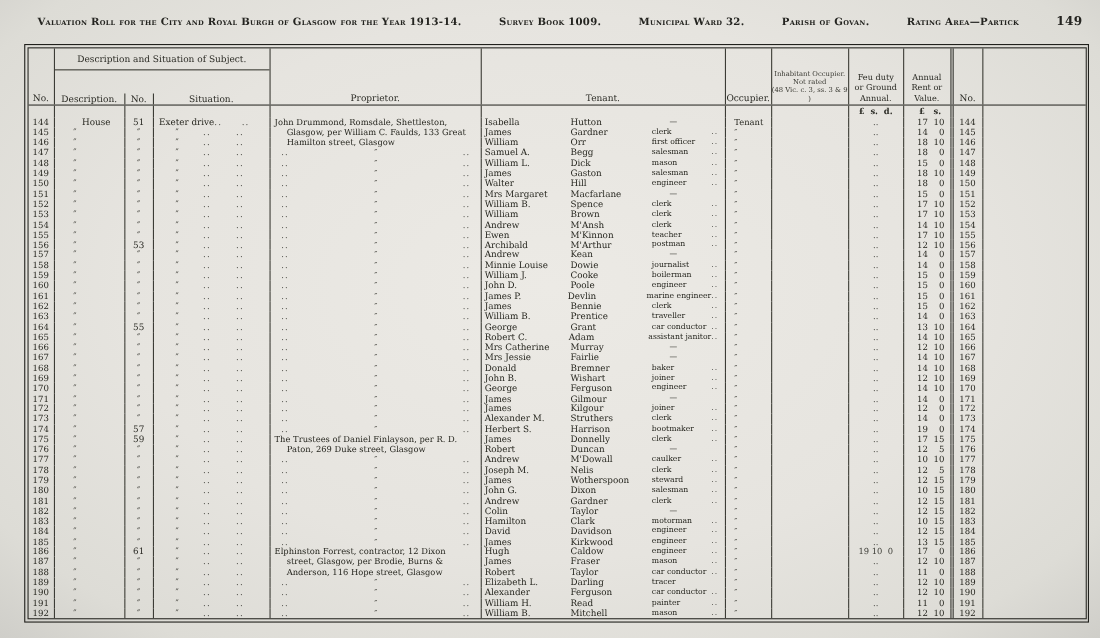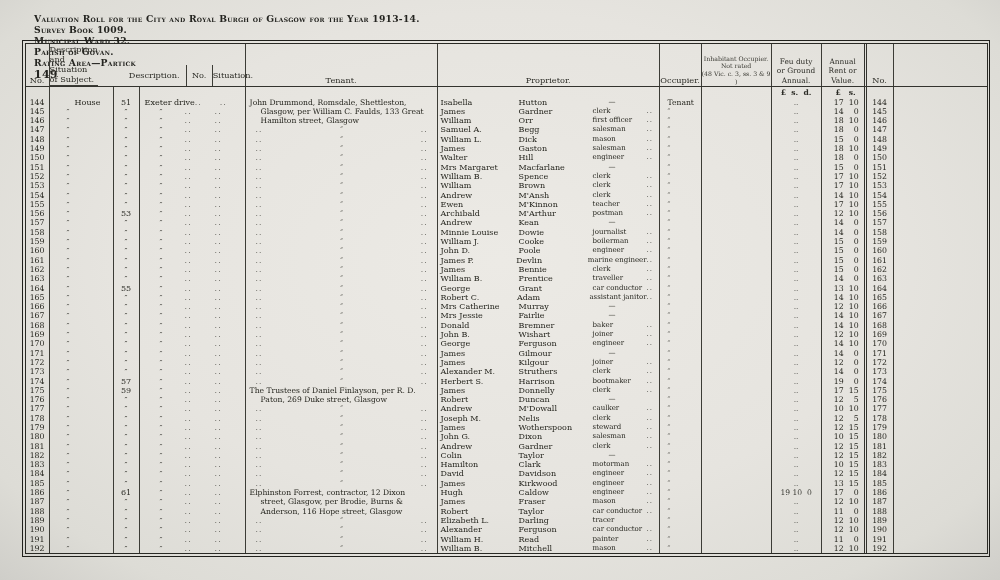--- a/index.html
+++ b/index.html
@@ -12,38 +12,38 @@
     position:absolute;inset:0;
     background:
       radial-gradient(ellipse at 50% 45%, #eceae5 0%, #e6e4df 55%, #dddcd6 85%, #cfcec9 100%);
     color:#26261f;
   }
   
   .titlebar{
     position:absolute;top:13px;left:34px;right:16px;
     display:flex;justify-content:space-between;align-items:baseline;
     font-variant:small-caps;font-weight:700;font-size:9.2px;
-    letter-spacing:.25px;color:#242420;white-space:nowrap;flex-direction:column;
+    letter-spacing:.25px;color:#242420;white-space:nowrap;
   }
   .pagenum{font-size:11px;font-variant:normal;font-weight:700;}
   
   .tbl-outer{
     position:absolute;left:22px;top:40px;width:963px;
     border:1.6px solid #20201c;padding:1.6px;background:transparent;
   }
   .tbl{border:1px solid #2a2a25;}
   .grid{display:grid;grid-template-columns:24px 64px 26px 106px 192px 222px 42px 70px 50px 42px 30px 1fr;}
   .vb{border-right:1px solid #3c3c36;}
   .dbl{border-left:3px double #33332e;}
   
   .thead{border-bottom:1px solid #33332e;font-size:8.2px;color:#2b2b25;}
   .th{display:flex;flex-direction:column;justify-content:flex-end;align-items:center;text-align:center;min-height:42px;line-height:1.15;}
   .th .sm{font-size:6.2px;line-height:1.25;color:#3a3a33;}
   .th3{font-size:7.4px;line-height:1.3;}
-  .group{display:flex;min-height:42px;gap:25px;}
+  .group{display:flex;flex-direction:column;min-height:42px;}
   .group-title{flex:0 0 19px;display:flex;align-items:center;justify-content:center;border-bottom:1px solid #3c3c36;font-size:8.2px;}
   .group-sub{flex:1;display:grid;grid-template-columns:64px 26px 1fr;}
   .group-sub>div{display:flex;align-items:center;justify-content:center;border-right:1px solid #3c3c36;font-size:8.2px;margin-top:21px;}
   .group-sub>div:last-child{border-right:none;}
   
   .moneyrow{height:11px;font-size:7.6px;line-height:11px;color:#2b2b25;font-weight:bold;}
   .moneyrow .td{white-space:pre;}
   
   .tr{height:9.3px;line-height:9.3px;font-size:8px;}
   .td{overflow:visible;white-space:nowrap;}
@@ -96,22 +96,22 @@
     <div class="grid thead">
       <div class="th vb">No.</div>
       <div class="vb group" style="grid-column:2 / span 3">
         <div class="group-title">Description and Situation of Subject.</div>
         <div class="group-sub">
           <div>Description.</div>
           <div>No.</div>
           <div>Situation.</div>
         </div>
       </div>
+      <div class="th vb">Proprietor.</div>
       <div class="th vb">Tenant.</div>
-      <div class="th vb">Proprietor.</div>
       <div class="th vb">Occupier.</div>
       <div class="th vb">
         <span class="sm">Inhabitant Occupier.</span>
         <span class="sm">Not rated</span>
         <span class="sm">(48 Vic. c. 3, ss. 3 &amp; 9 )</span>
       </div>
       <div class="th vb">
         <span class="th3">Feu duty</span>
         <span class="th3">or Ground</span>
         <span class="th3">Annual.</span>

